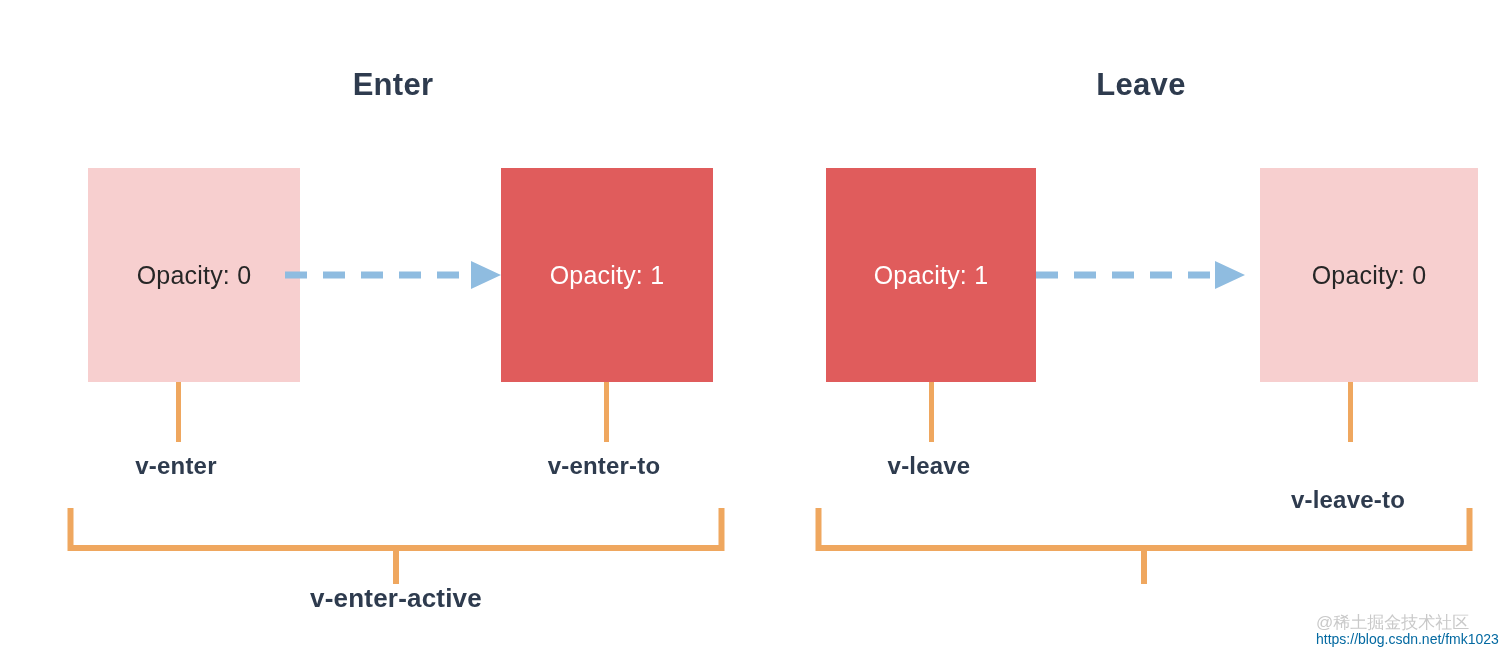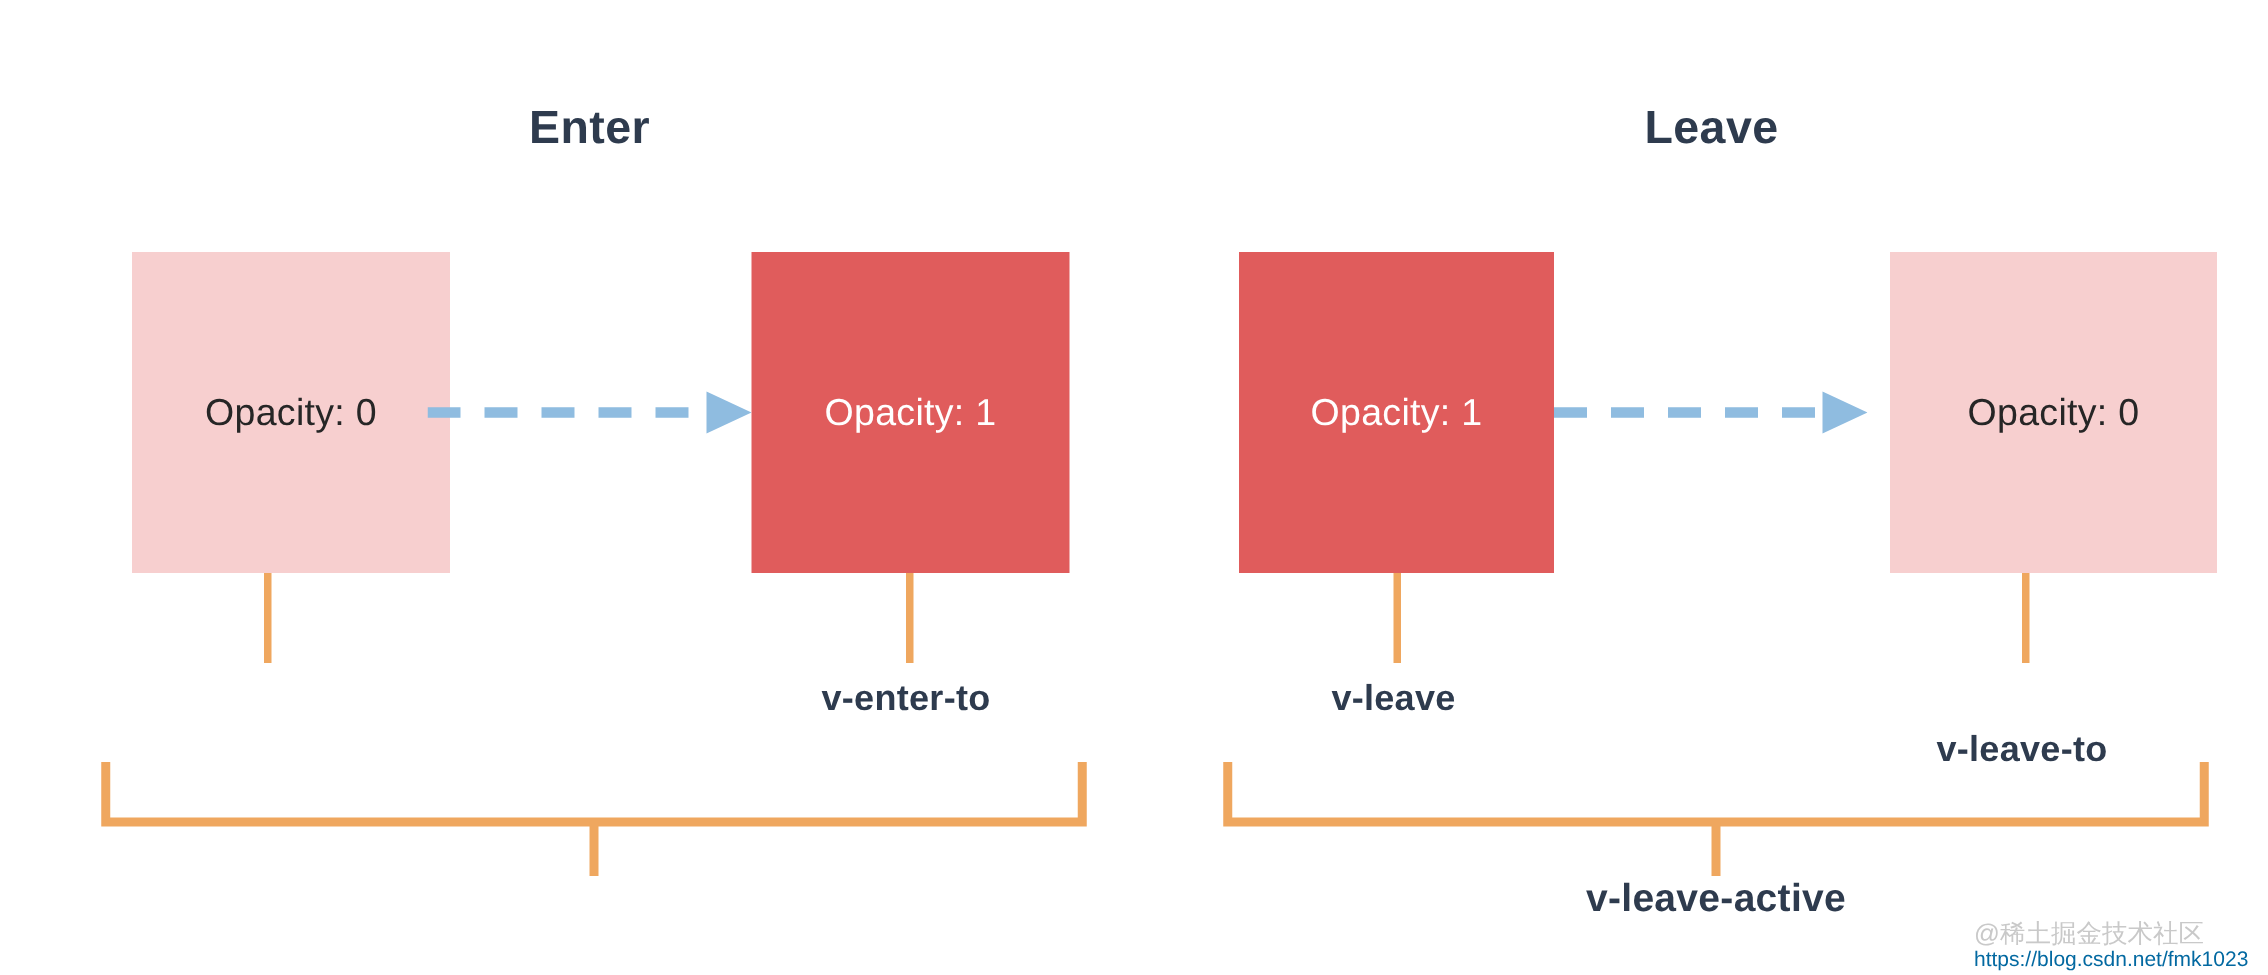--- a/index.html
+++ b/index.html
@@ -155,29 +155,31 @@
     </svg>
   </div>
 
   <div class="state-box box-solid" id="box-enter-to">
     <span class="box-label">Opacity: 1</span>
   </div>
 
   <div class="stem" id="stem-enter-from"></div>
   <div class="stem" id="stem-enter-to"></div>
 
+  <div class="class-label" id="label-enter-from">v-enter</div>
   <div class="class-label" id="label-enter-to">v-enter-to</div>
 
   <div class="bracket" id="bracket-enter">
     <svg width="660" height="78" viewBox="0 0 660 78" xmlns="http://www.w3.org/2000/svg">
       <path d="M4.5,2 L4.5,40 L655.5,40 L655.5,2" fill="none" stroke="#efa75f" stroke-width="6" stroke-linecap="square" stroke-linejoin="miter"></path>
       <line x1="330" y1="40" x2="330" y2="76" stroke="#efa75f" stroke-width="6" stroke-linecap="butt"></line>
     </svg>
   </div>
 
+  <div class="active-label" id="label-enter-active">v-enter-active</div>
 
   <div class="group-title" id="title-leave">Leave</div>
 
   <div class="state-box box-solid" id="box-leave-from">
     <span class="box-label">Opacity: 1</span>
   </div>
 
   <div class="transition-arrow" id="arrow-leave">
     <svg width="209" height="34" viewBox="0 0 209 34" xmlns="http://www.w3.org/2000/svg">
       <line x1="0" y1="17" x2="179" y2="17" stroke="#8fbce0" stroke-width="7" stroke-dasharray="22 16" stroke-linecap="butt"></line>
@@ -195,20 +197,19 @@
   <div class="class-label" id="label-leave-from">v-leave</div>
   <div class="class-label" id="label-leave-to">v-leave-to</div>
 
   <div class="bracket" id="bracket-leave">
     <svg width="660" height="78" viewBox="0 0 660 78" xmlns="http://www.w3.org/2000/svg">
       <path d="M4.5,2 L4.5,40 L655.5,40 L655.5,2" fill="none" stroke="#efa75f" stroke-width="6" stroke-linecap="square" stroke-linejoin="miter"></path>
       <line x1="330" y1="40" x2="330" y2="76" stroke="#efa75f" stroke-width="6" stroke-linecap="butt"></line>
     </svg>
   </div>
 
-  <div class="active-label" id="label-leave-active">v-leave-active</div>
 
   <div id="watermark">
     <span class="wm-name">@稀土掘金技术社区</span>
     <span class="wm-url">https://blog.csdn.net/fmk1023</span>
   </div>
 
 </div>
 
 </body></html>

